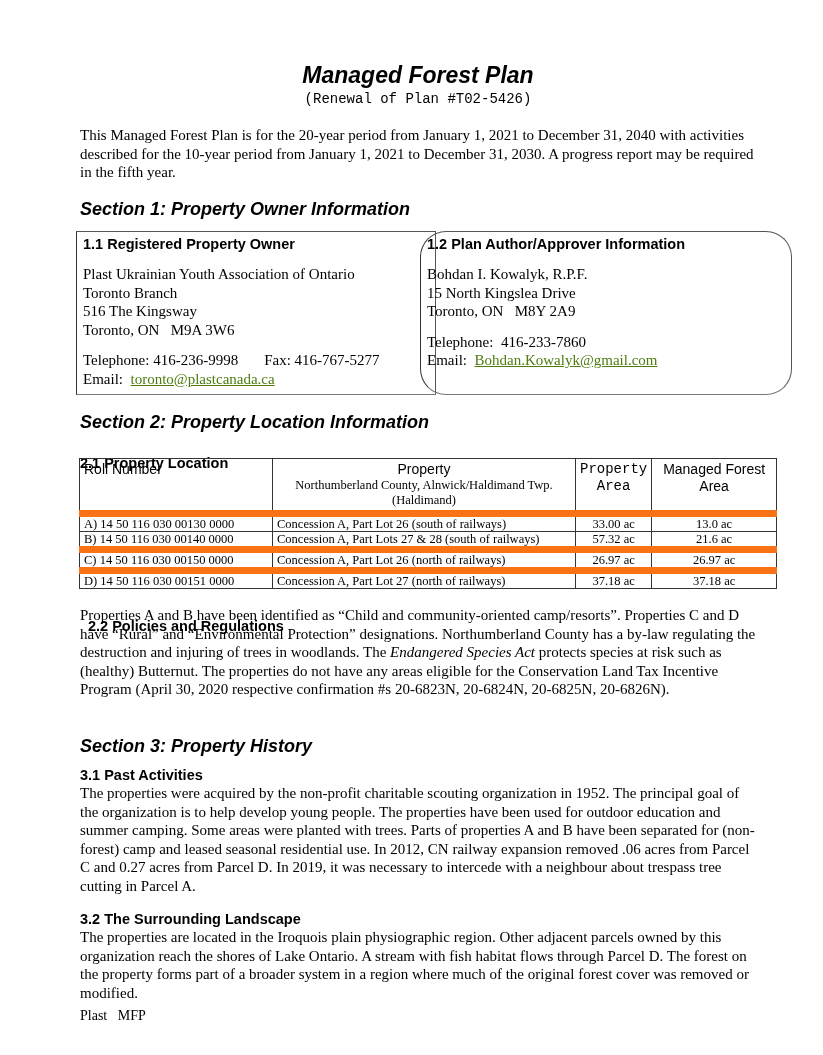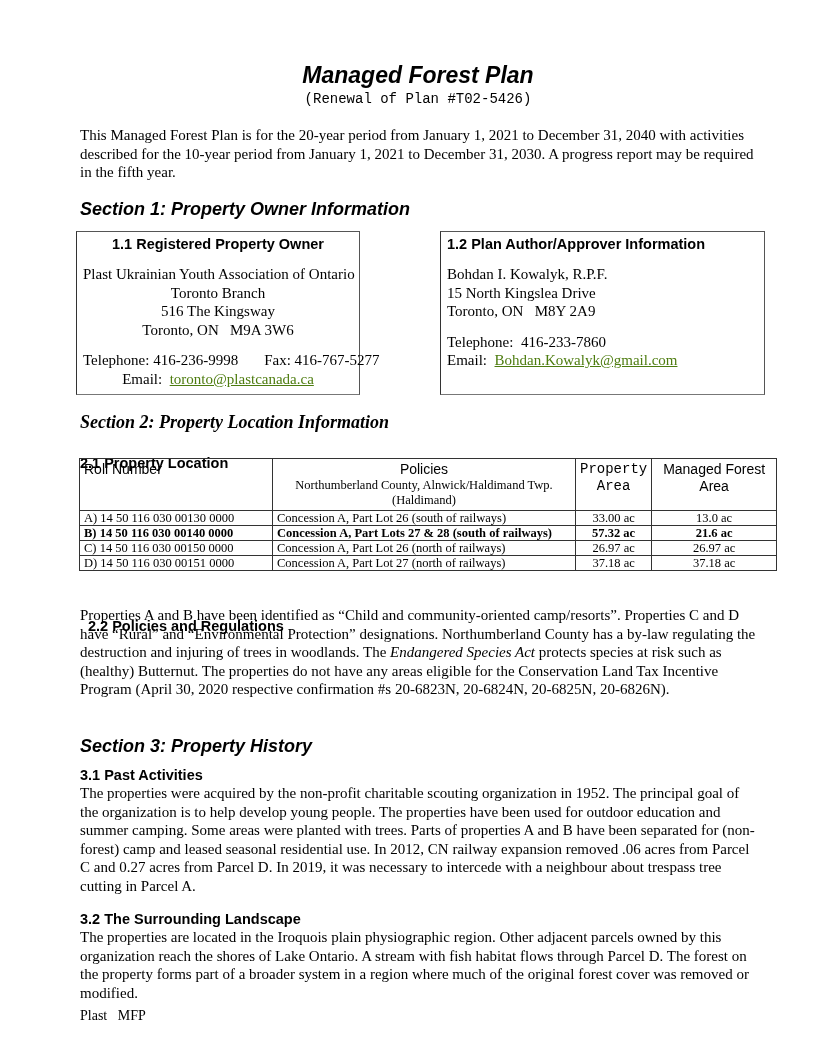--- a/index.html
+++ b/index.html
@@ -71,22 +71,22 @@
       position: absolute;
       top: 231px;
       height: 164px;
       box-sizing: border-box;
       border-top: 1px solid #555;
       border-left: 1px solid #333;
       border-right: 1.5px solid #555;
       border-bottom: 1.5px solid #777;
       padding: 3px 6px 0 6px;
     }
-    .box1 { left: -4px; width: 284px; text-align: center; }
-    .box2 { left: 360px; width: 325px; }
+    .box1 { left: -4px; width: 360px; }
+    .box2 { left: 340px; width: 372px; border-radius: 26px; }
     .box-title {
       font-family: "Liberation Sans", sans-serif;
       font-weight: bold;
       font-size: 14.5px;
       line-height: 18px;
       margin-bottom: 12px;
     }
     .box-line { white-space: nowrap; }
     .gap { height: 12px; }
     .link {
@@ -126,22 +126,22 @@
       font-size: 12.5px;
       line-height: 15px;
     }
     table.loc td {
       font-size: 12.5px;
       line-height: 14px;
       height: 14px;
       white-space: nowrap;
     }
     table.loc td.num { text-align: center; }
-    table.loc tr.thick-top td { border-top: 1.5px solid #000; font-weight: bold; }
-    table.loc tr.thin-top td { border-top: 1px solid #f97316; }
+    table.loc tr.thick-top td { border-top: 1.5px solid #000; }
+    table.loc tr.thin-top td { border-top: 7px solid #f97316; }
     .para { position: absolute; left: 0; width: 676px; }
     .footer {
       position: absolute;
       left: 0; top: 1007px;
       font-size: 14px;
       line-height: 18px;
     }
   </style>
 </head>
 <body>
@@ -182,29 +182,29 @@
     <div class="box-line">
       <span>Telephone:</span>&nbsp;
       <span>416-233-7860</span>
     </div>
     <div class="box-line">
       <span>Email:</span>&nbsp;
       <a class="link">Bohdan.Kowalyk@gmail.com</a>
     </div>
   </div>
 
-  <div class="section-heading" style="top:411px;font-family:Liberation Serif, serif;">Section 2:  Property Location Information</div>
+  <div class="section-heading" style="top:411px;">Section 2:  Property Location Information</div>
   <div class="sub-heading" style="top:454px;">2.1  Property Location</div>
 
   <table class="loc">
     <thead>
       <tr>
         <th class="roll">Roll Number</th>
         <th class="locc">
-          <span>Policies</span>
+          <span>Property</span>
           <span class="loc-sub">Northumberland County, Alnwick/Haldimand Twp. (Haldimand)</span>
         </th>
         <th class="parea">Property Area</th>
         <th class="marea">Managed Forest Area</th>
       </tr>
     </thead>
     <tbody>
       <tr class="thin-top">
         <td>A)  14 50 116 030 00130 0000</td>
         <td>Concession A, Part Lot 26 (south of railways)</td>

